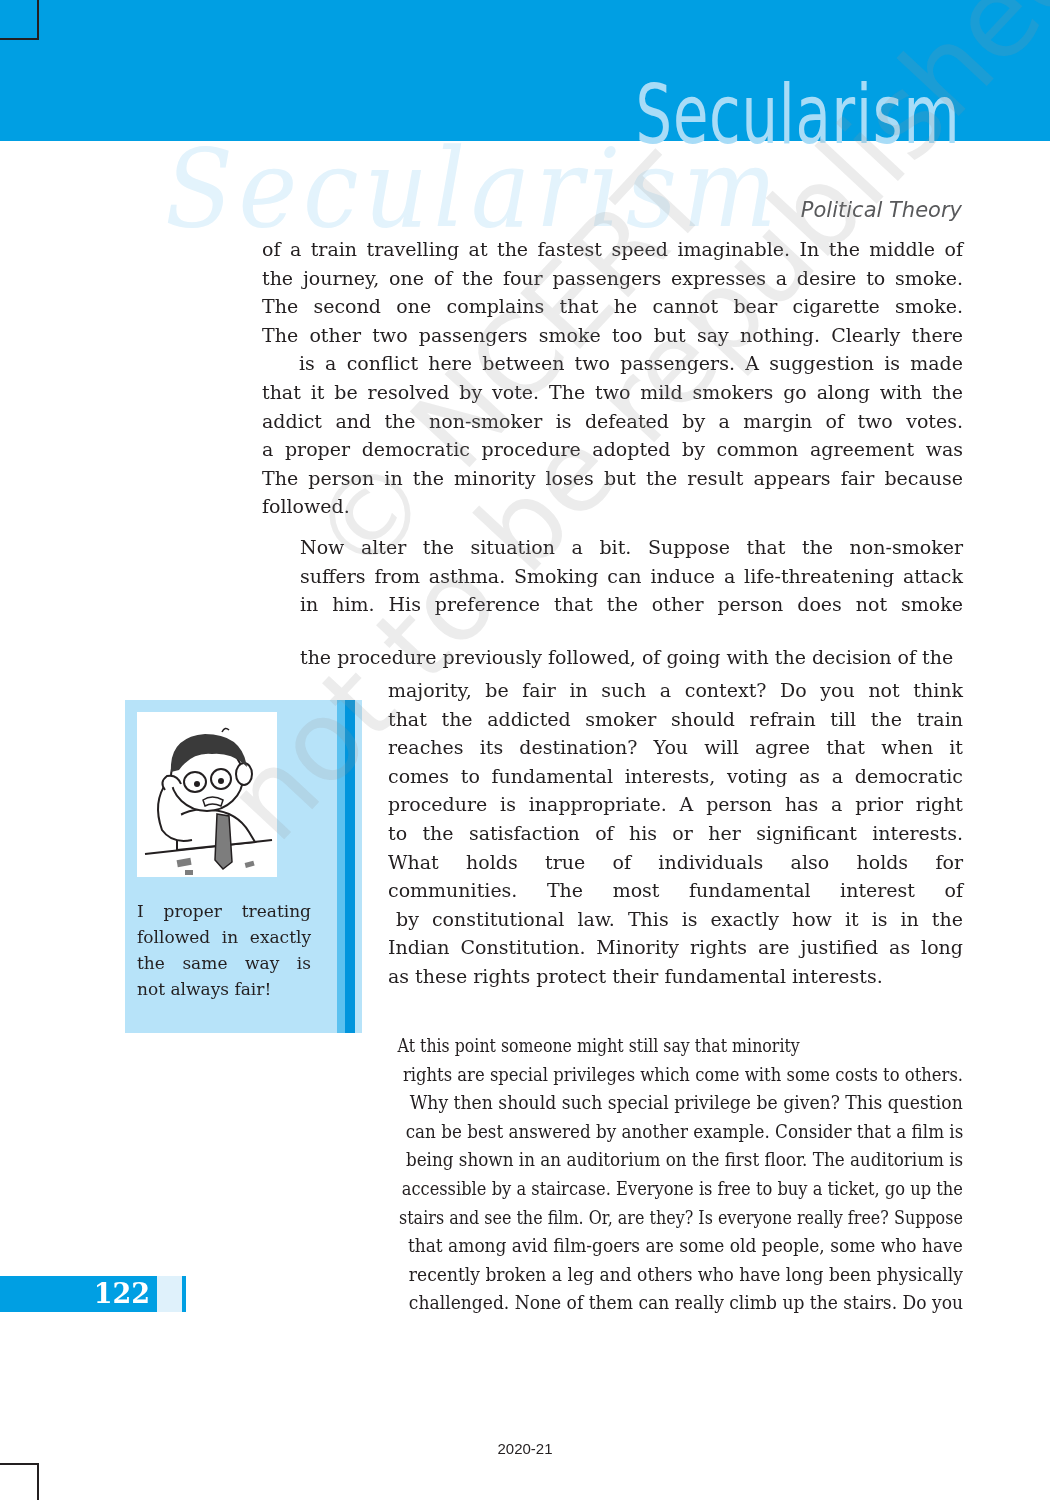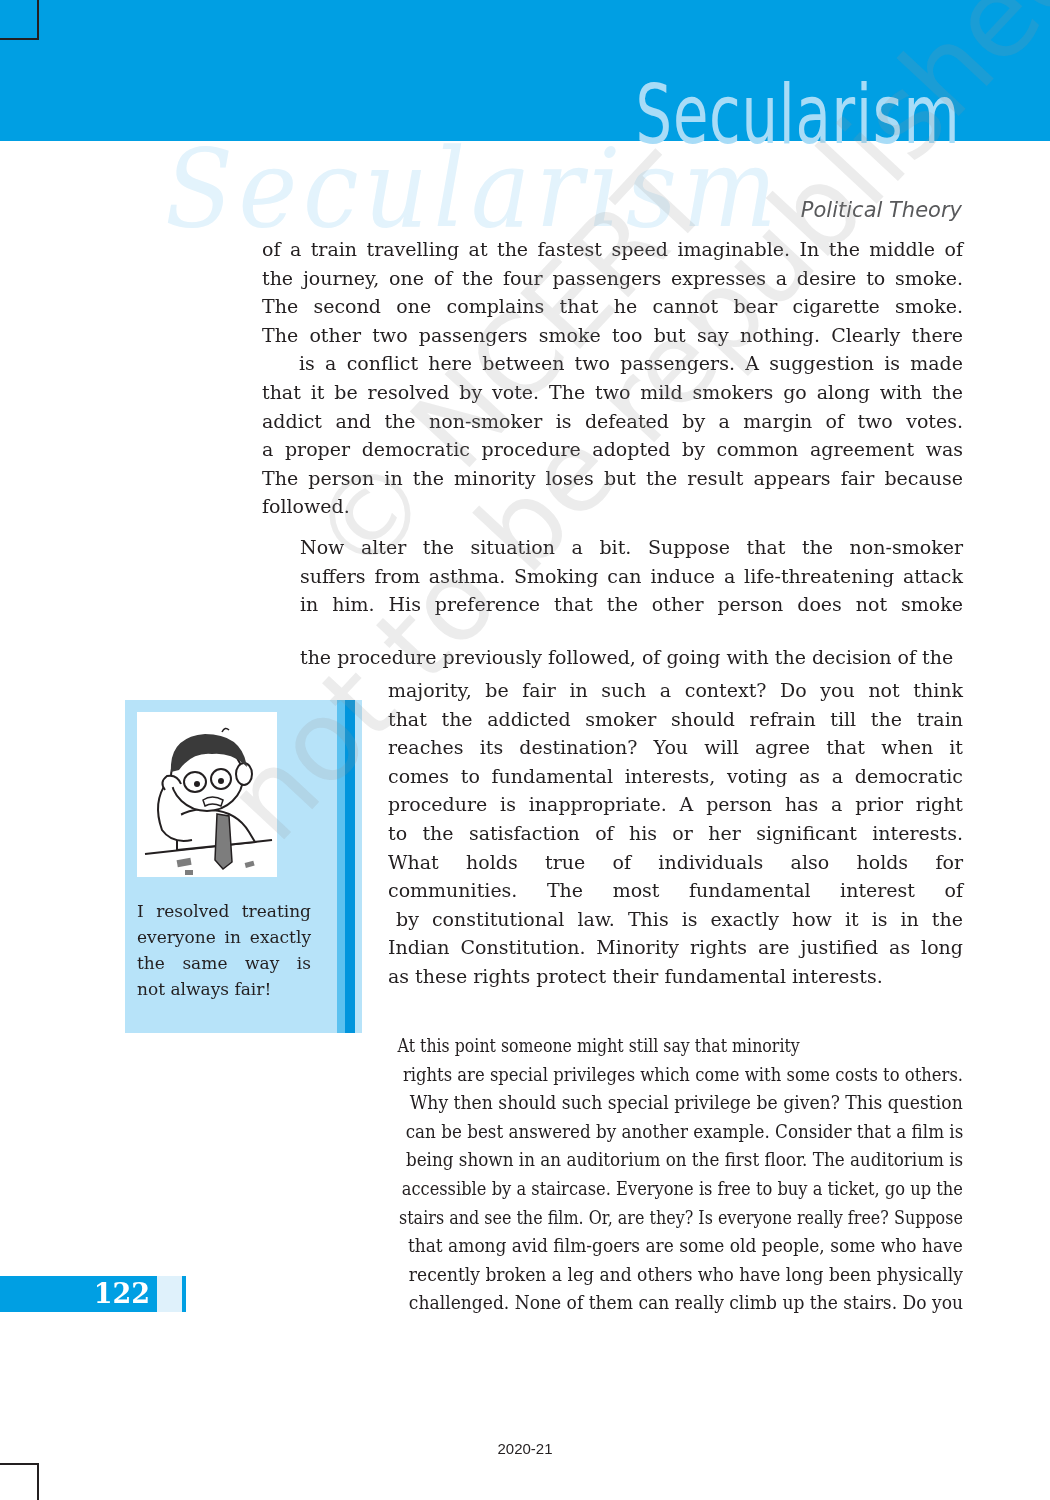--- a/index.html
+++ b/index.html
@@ -172,22 +172,22 @@
 
     <path d="M28 78 Q22 70 30 64 Q40 62 44 72" fill="#ffffff" stroke="#231f20" stroke-width="2"></path>
 
     <rect x="40" y="147" width="14" height="7" fill="#7d7d7d" transform="rotate(-10 47 150)"></rect>
     <rect x="48" y="158" width="8" height="5" fill="#7d7d7d"></rect>
     <rect x="108" y="150" width="9" height="5" fill="#7d7d7d" transform="rotate(-15 112 152)"></rect>
   </svg>
 </div>
 
 <div class="caption">
-    <span class="line" style="display: block;">I resolved treating</span>
-    <span class="line" style="display: block;">everyone in exactly</span>
+    <span class="line" style="display: block;">I proper treating</span>
+    <span class="line" style="display: block;">followed in exactly</span>
     <span class="line" style="display: block;">the same way is</span>
     <span class="line last" style="display: block;">not always fair!</span>
   </div>
 
 <div class="watermark">
   <span class="wm-line1">© NCERT</span>
   <span class="wm-line2">not to be republished</span>
 </div>
 
 <div class="page-tab"></div>

